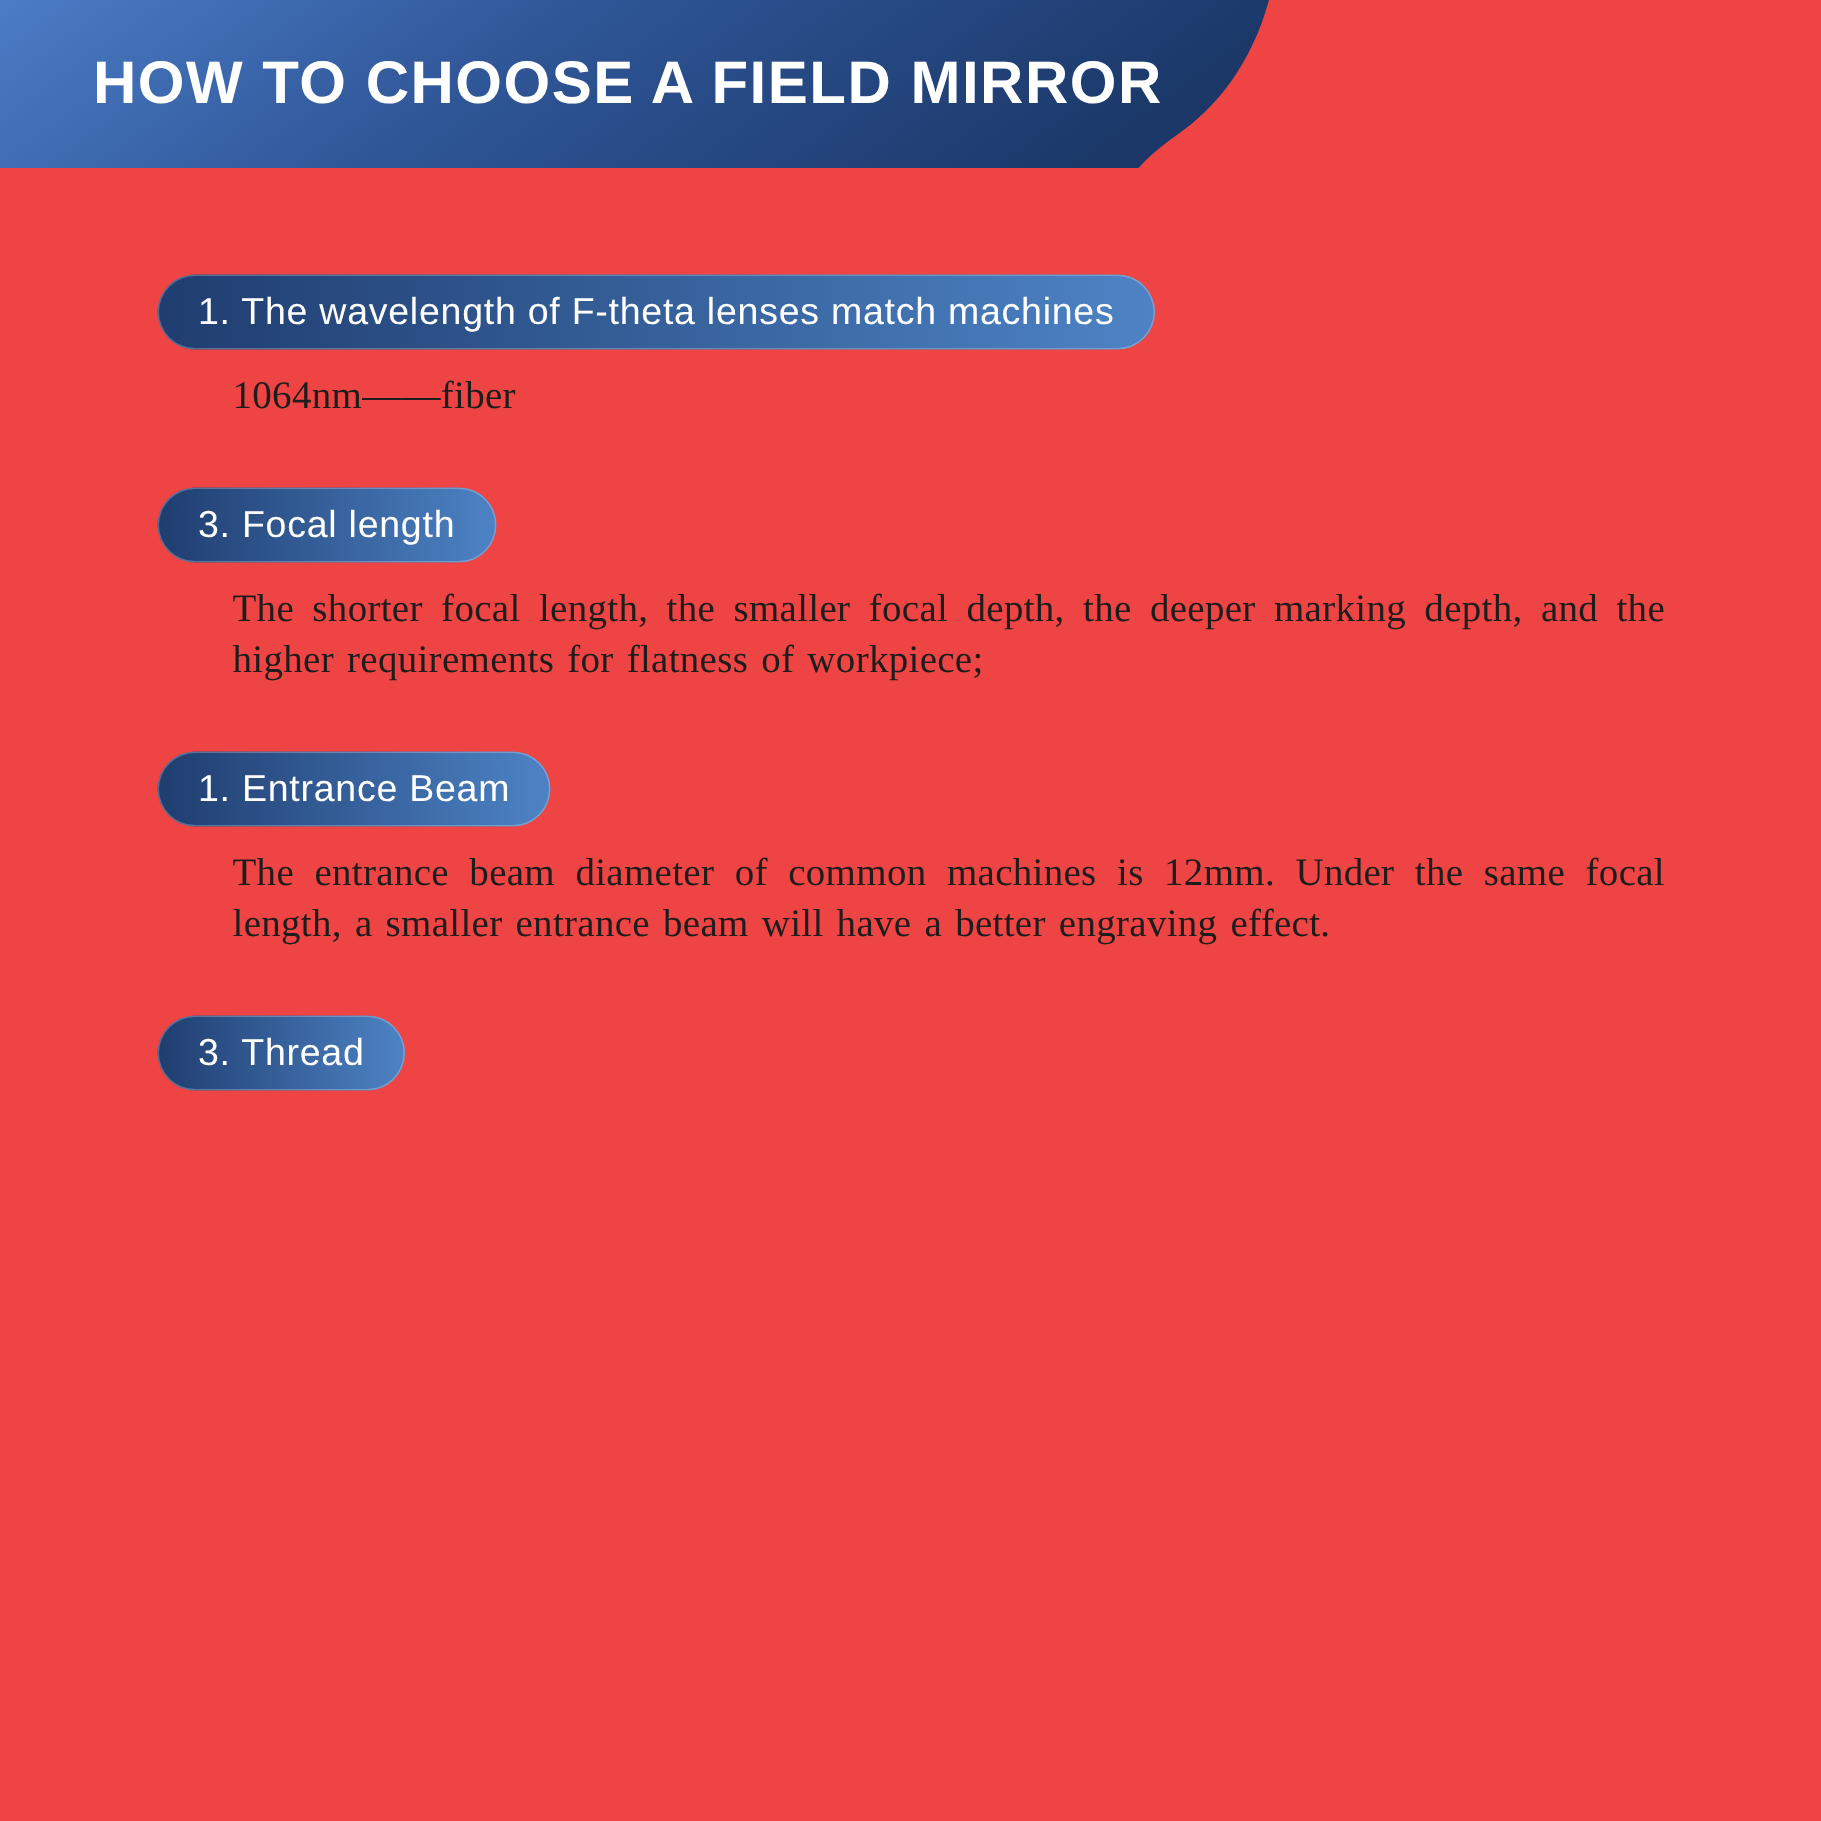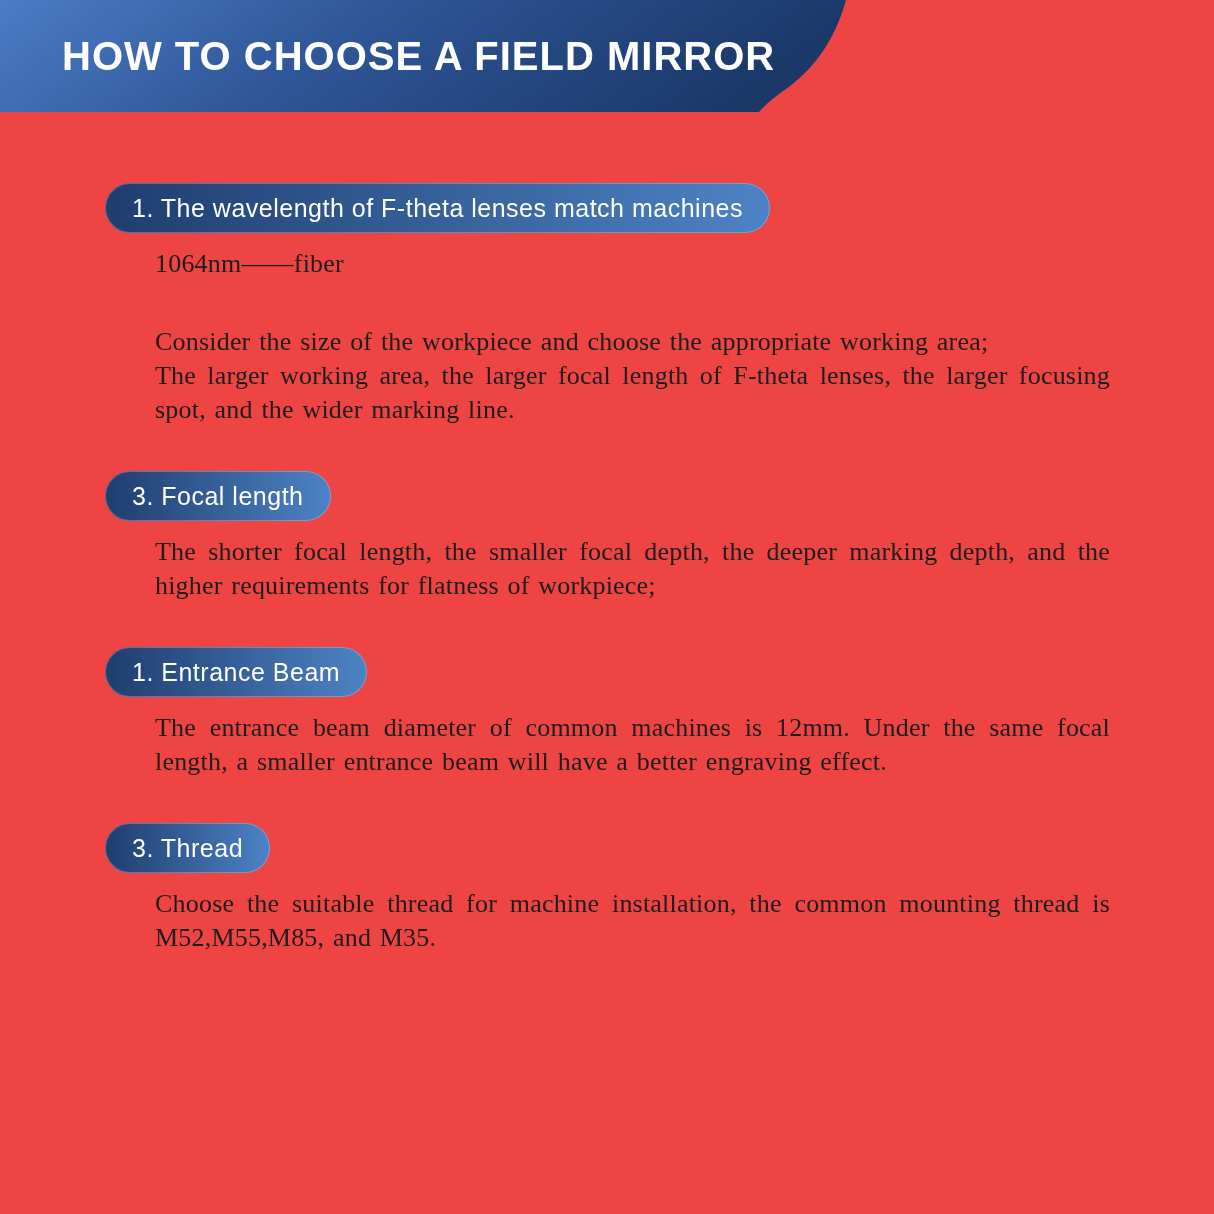--- a/index.html
+++ b/index.html
@@ -102,24 +102,20 @@
     <section class="section">
       <div class="pill">
         <span>1. The wavelength of F-theta lenses match machines</span>
       </div>
       <div class="body-text plain">
         <p>1064nm——fiber</p>
       </div>
     </section>
 
     <section class="section">
-      <div class="body-text">
-        <p>Consider the size of the workpiece and choose the appropriate working area;</p>
-        <p>The larger working area, the larger focal length of F-theta lenses, the larger focusing spot, and the wider marking line.</p>
-      </div>
     </section>
 
     <section class="section">
       <div class="pill">
         <span>3. Focal length</span>
       </div>
       <div class="body-text">
         <p>The shorter focal length, the smaller focal depth, the deeper marking depth, and the higher requirements for flatness of workpiece;</p>
       </div>
     </section>
@@ -130,19 +126,16 @@
       </div>
       <div class="body-text">
         <p>The entrance beam diameter of common machines is 12mm. Under the same focal length, a smaller entrance beam will have a better engraving effect.</p>
       </div>
     </section>
 
     <section class="section">
       <div class="pill">
         <span>3. Thread</span>
       </div>
-      <div class="body-text">
-        <p>Choose the suitable thread for machine installation, the common mounting thread is M52,M55,M85, and M35.</p>
-      </div>
     </section>
 
   </main>
 </div>
 
 </body></html>

